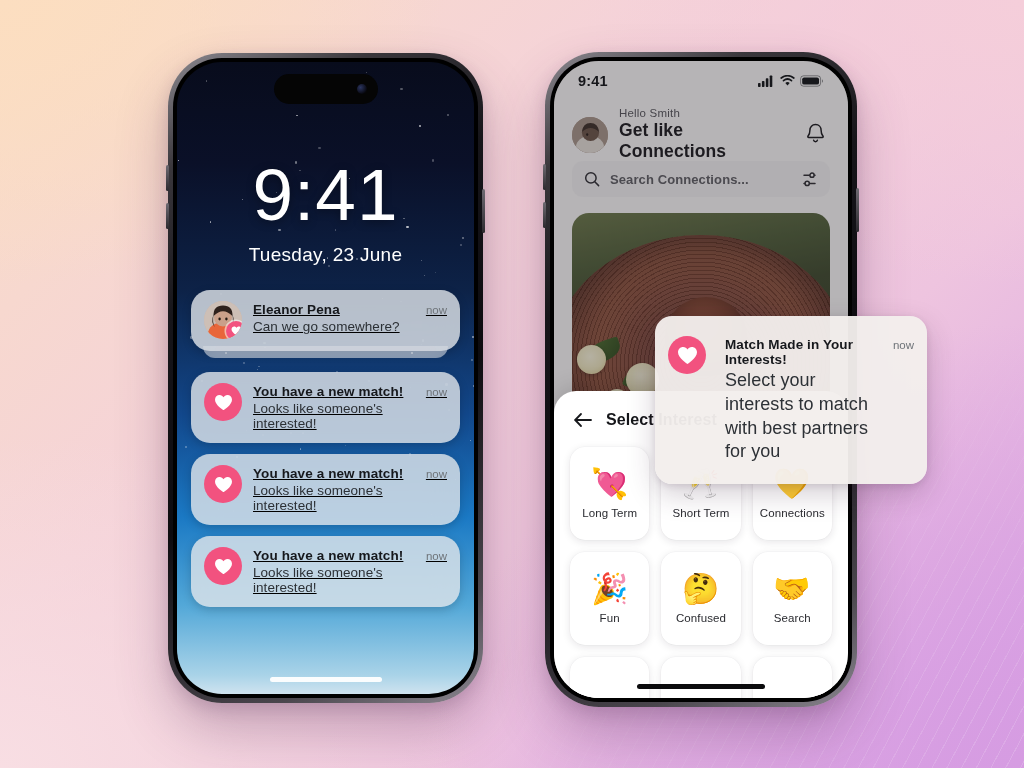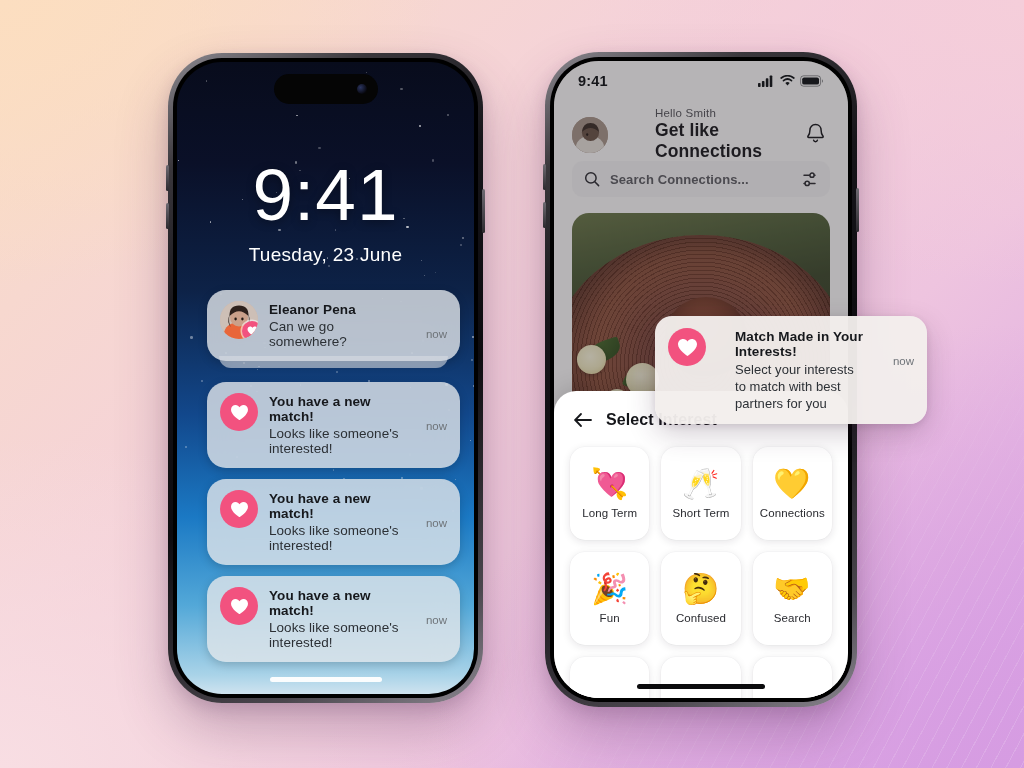--- a/index.html
+++ b/index.html
@@ -66,21 +66,21 @@
     width:10px; height:10px; border-radius:50%;
     background:radial-gradient(circle at 35% 35%,#2b3560,#07070e 72%);
   }
   #clock-wrap { position:absolute; top:96px; left:0; right:0; text-align:center; color:#fff; z-index:4; }
   #clock-time {
     font-size:73px; font-weight:300; letter-spacing:1px; line-height:1;
     text-shadow:0 2px 10px rgba(0,0,0,.35);
   }
   #clock-date { margin-top:13px; font-size:19px; font-weight:400; letter-spacing:.3px; }
 
-  #notif-stack { position:absolute; left:30px; right:14px; top:228px; z-index:5; }
+  #notif-stack { position:absolute; left:14px; right:14px; top:228px; z-index:5;text-decoration:underline; }
   .notif {
     position:relative; display:flex; align-items:flex-start; gap:11px;
     background:rgba(226,230,234,.80);
     border-radius:19px; padding:11px 13px 12px; margin-bottom:11px;
     backdrop-filter:blur(14px);
     box-shadow:0 3px 10px rgba(0,0,0,.18);
   }
   .notif.stacked::after {
     content:""; position:absolute; left:12px; right:12px; bottom:-7px; height:12px;
     border-radius:0 0 17px 17px; background:rgba(216,221,227,.55);
@@ -96,21 +96,21 @@
     border-radius:50%; background:#f2527f; display:flex; align-items:center; justify-content:center;
     box-shadow:0 0 0 1.5px rgba(255,255,255,.55);
   }
   .heart-circle {
     flex:0 0 auto; width:38px; height:38px; border-radius:50%;
     background:#f2527f; display:flex; align-items:center; justify-content:center;
   }
   .notif-body { flex:1 1 auto; min-width:0; padding-top:1px; }
   .notif-title { font-size:13.5px; font-weight:700; color:#16181c; letter-spacing:.1px; }
   .notif-sub { font-size:13.5px; font-weight:400; color:#2c3035; margin-top:2px; letter-spacing:.05px; }
-  .notif-time { flex:0 0 auto; font-size:11.5px; color:#6f7479; padding-top:3px;margin-top:24px; }
+  .notif-time { flex:0 0 auto; font-size:11.5px; color:#6f7479; padding-top:3px; }
 
   #home-indicator-left {
     position:absolute; left:50%; transform:translateX(-50%); bottom:12px;
     width:112px; height:5px; border-radius:3px; background:rgba(255,255,255,.95); z-index:7;
   }
 
   
   #app-screen { position:absolute; inset:0; background:#fff; }
   #app-dim { position:absolute; inset:0; background:rgba(40,36,40,.34); z-index:3; pointer-events:none; }
 
@@ -123,21 +123,21 @@
   #status-icons { display:flex; align-items:center; gap:5px; }
 
   #app-header {
     position:absolute; top:42px; left:0; right:0; z-index:2;
     display:flex; align-items:center; gap:11px; padding:4px 18px 0;
   }
   #header-avatar {
     position:relative; width:36px; height:36px; border-radius:50%; overflow:hidden;
     background:#b9a79a; flex:0 0 auto;
   }
-  #header-text { flex:1 1 auto; min-width:0;margin-left:36px; }
+  #header-text { flex:1 1 auto; min-width:0; }
   #greeting { font-size:11.5px; color:#55565c; letter-spacing:.2px; }
   #page-title { font-size:17.5px; font-weight:600; color:#17181c; letter-spacing:.1px; margin-top:1px; }
 
   #search-bar {
     position:absolute; top:100px; left:18px; right:18px; height:36px; z-index:2;
     background:rgba(245,245,247,.7); border-radius:11px;
     display:flex; align-items:center; gap:10px; padding:0 12px;font-weight:bold;
   }
   #search-placeholder { flex:1 1 auto; font-size:13px; color:#5d5e64; letter-spacing:.1px; }
 
@@ -168,26 +168,26 @@
     box-shadow:0 1px 4px rgba(0,0,0,.3);
   }
   .leaf {
     position:absolute; border-radius:60% 10% 60% 10%;
     background:linear-gradient(140deg,#4f7230,#2d4a1c);
   }
 
   #toast {
     position:absolute; left:655px; top:316px; width:272px; z-index:9;
     background:rgba(242,238,236,.96);
-    border-radius:17px; padding:12px 13px;
-    display:flex; align-items:flex-start; gap:29px;
+    border-radius:17px; padding:20px 13px;
+    display:flex; align-items:flex-start; gap:19px;
     box-shadow:0 10px 28px rgba(60,30,60,.22), 0 2px 6px rgba(60,30,60,.12);
   }
   #toast .notif-title { font-size:13.5px; }
-  #toast .notif-sub { font-size:13px; line-height:1.32; color:#2d3136; }
+  #toast .notif-sub { font-size:18px; line-height:1.32; color:#2d3136; }
 
   #sheet {
     position:absolute; left:0; right:0; bottom:0; top:330px; z-index:5;
     background:#fff; border-radius:22px 22px 0 0;
     box-shadow:0 -4px 22px rgba(0,0,0,.14);
     padding:20px 16px 0;
   }
   #sheet-head { display:flex; align-items:center; gap:13px; margin-bottom:18px; padding-left:3px; }
   #sheet-title { font-size:16px; font-weight:600; color:#15161a; letter-spacing:.1px; }
   #interest-grid {

